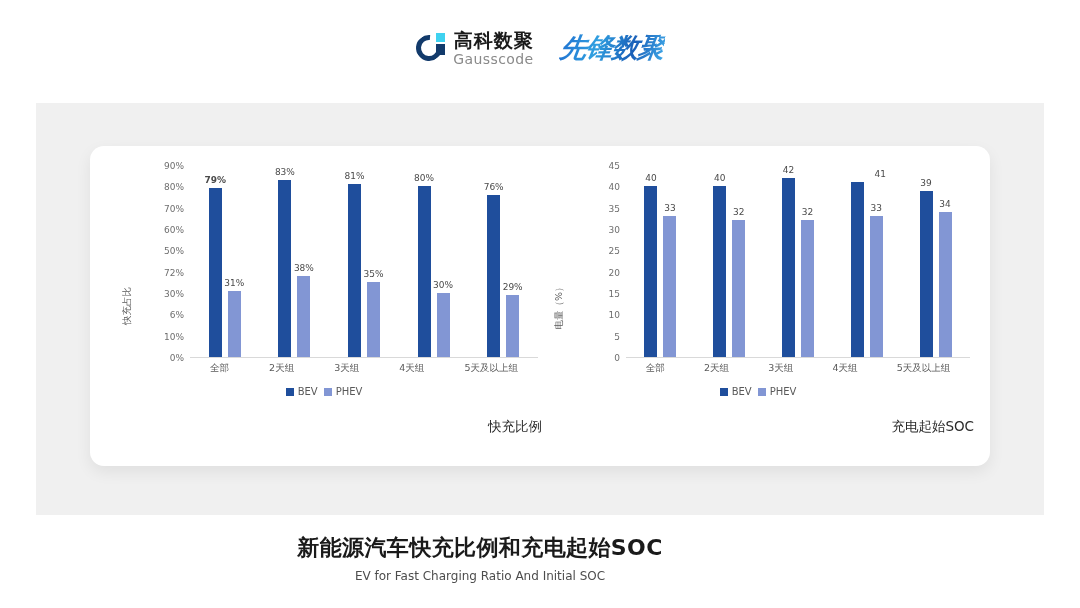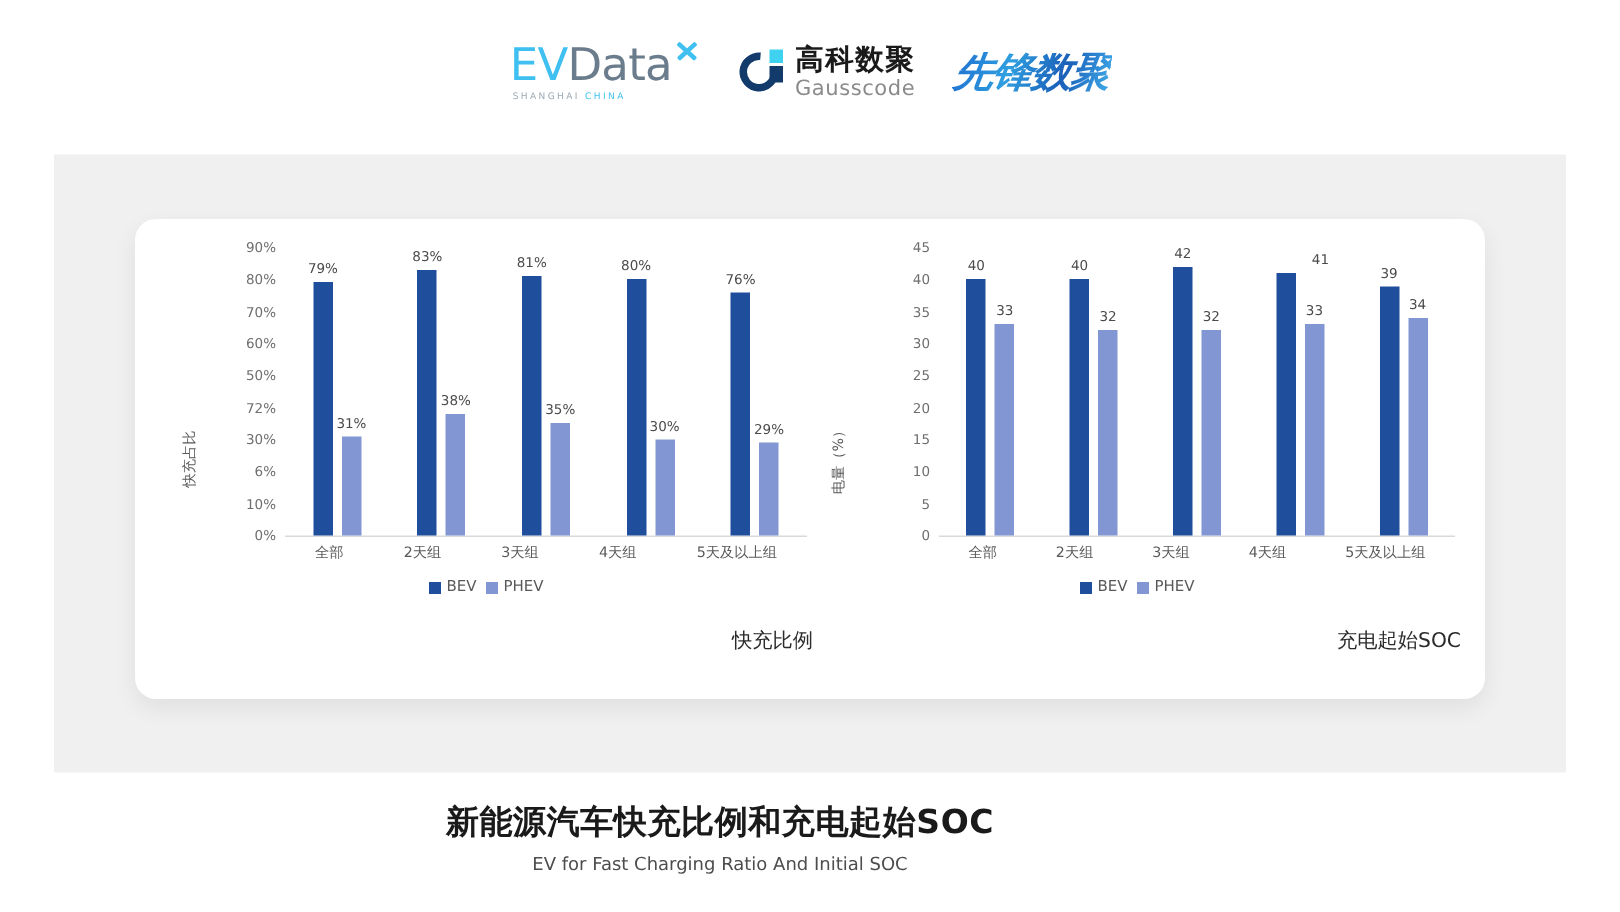--- a/index.html
+++ b/index.html
@@ -167,31 +167,20 @@
     font-family: "DejaVu Sans", sans-serif;
   }
 </style>
 </head>
 <body>
 
 <div id="page">
 
   <div class="logo-bar">
 
-    <div class="logo evdata">
-      <div class="evdata-row">
-        <span class="ev-text ev-e">EV</span>
-          <span class="ev-text ev-data">Data</span>
-        <span class="ev-x"></span>
-      </div>
-      <div class="ev-sub">
-        <span class="sh">SHANGHAI</span>
-        <span class="cn">CHINA</span>
-      </div>
-    </div>
 
     <div class="logo gauss">
       <div class="gauss-mark">
         <div class="gauss-ring"></div>
         <div class="gauss-sq1"></div>
         <div class="gauss-sq2"></div>
       </div>
       <div class="gauss-txt">
         <span class="gauss-cn">高科数聚</span>
         <span class="gauss-en">Gausscode</span>
@@ -219,21 +208,21 @@
             <div class="tick" style="top: 106.667px;">72%</div>
             <div class="tick" style="top: 85.3333px;">50%</div>
             <div class="tick" style="top: 64px;">60%</div>
             <div class="tick" style="top: 43px; margin-left: 12px;">70%</div>
             <div class="tick" style="top: 21.3333px;">80%</div>
             <div class="tick" style="top: 0px;">90%</div>
           </div>
         <div class="bars-area">
             <div class="group">
               <div class="bar-wrap">
-                <div class="bar-label" style="bottom: 171.533px;">79%</div>
+                <div class="bar-label" style="bottom: 171.533px; font-weight: bold;">79%</div>
                 <div class="bar bev" style="height: 168.533px; background: rgb(31, 78, 156);"></div>
               </div>
               <div class="bar-wrap">
                 <div class="bar-label" style="bottom: 69.1333px;">31%</div>
                 <div class="bar phev" style="height: 66.1333px; background: rgb(130, 150, 212);"></div>
               </div>
             </div>
             <div class="group">
               <div class="bar-wrap">
                 <div class="bar-label" style="bottom: 180.067px;">83%</div>

